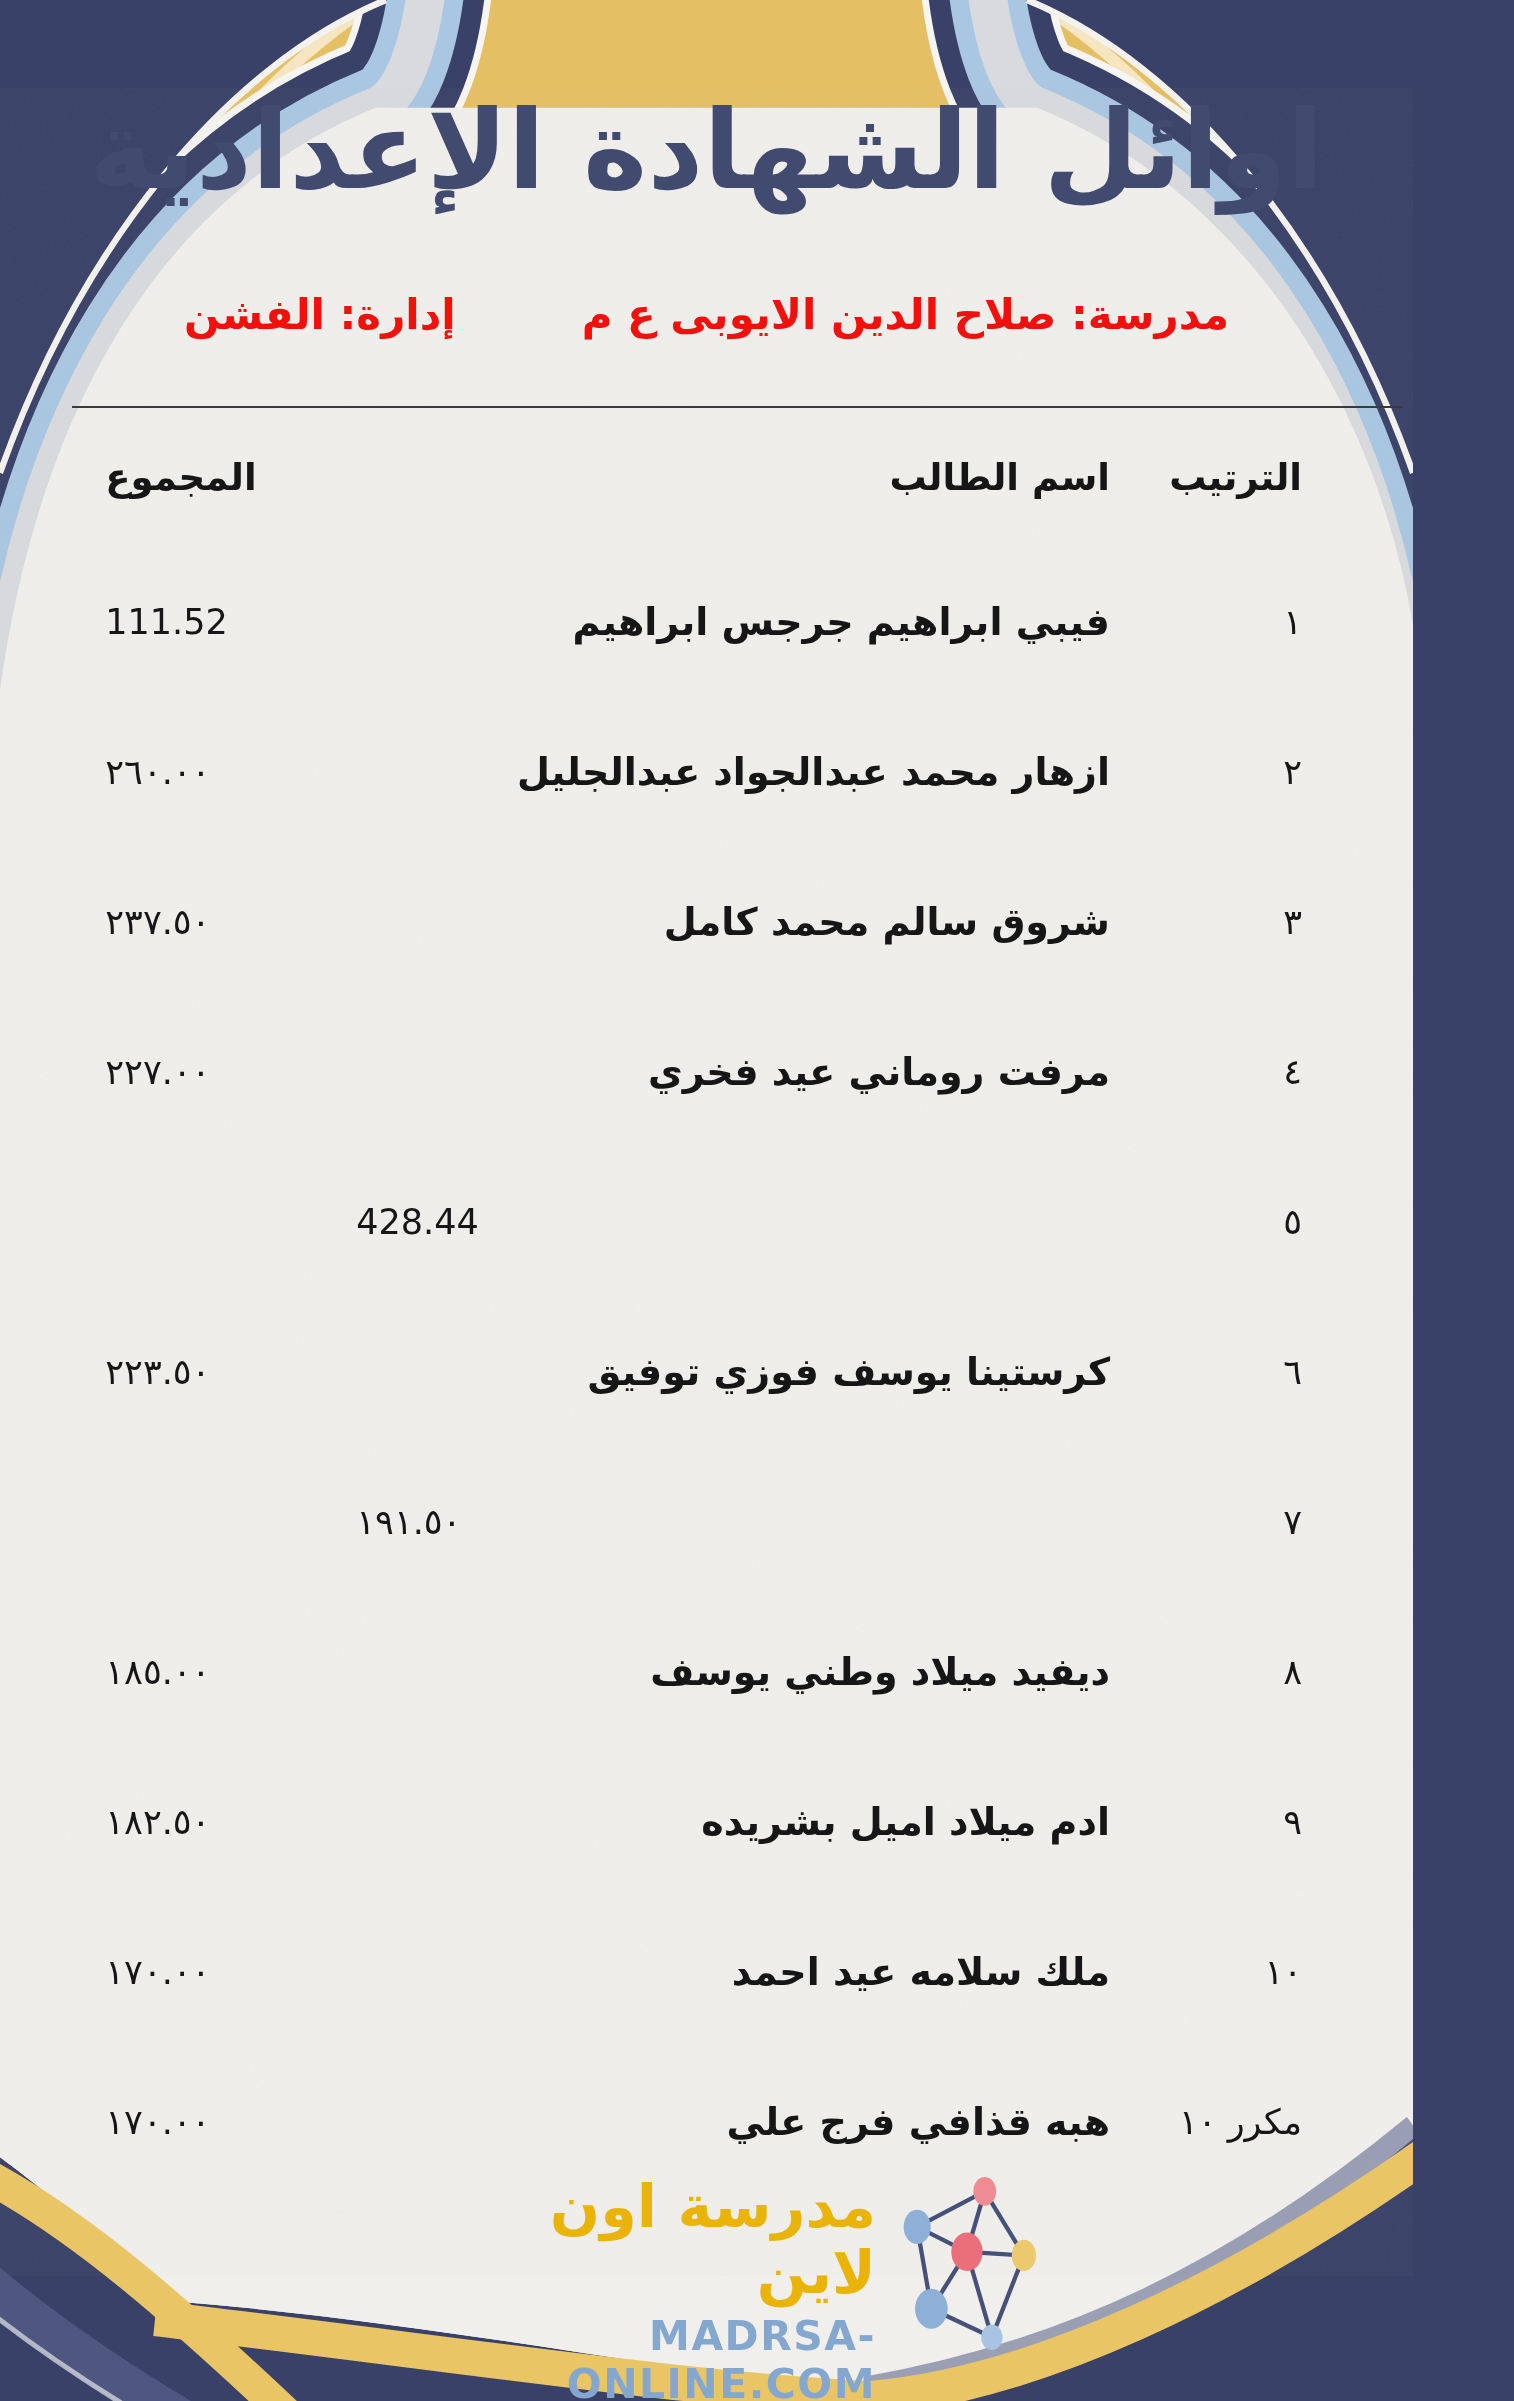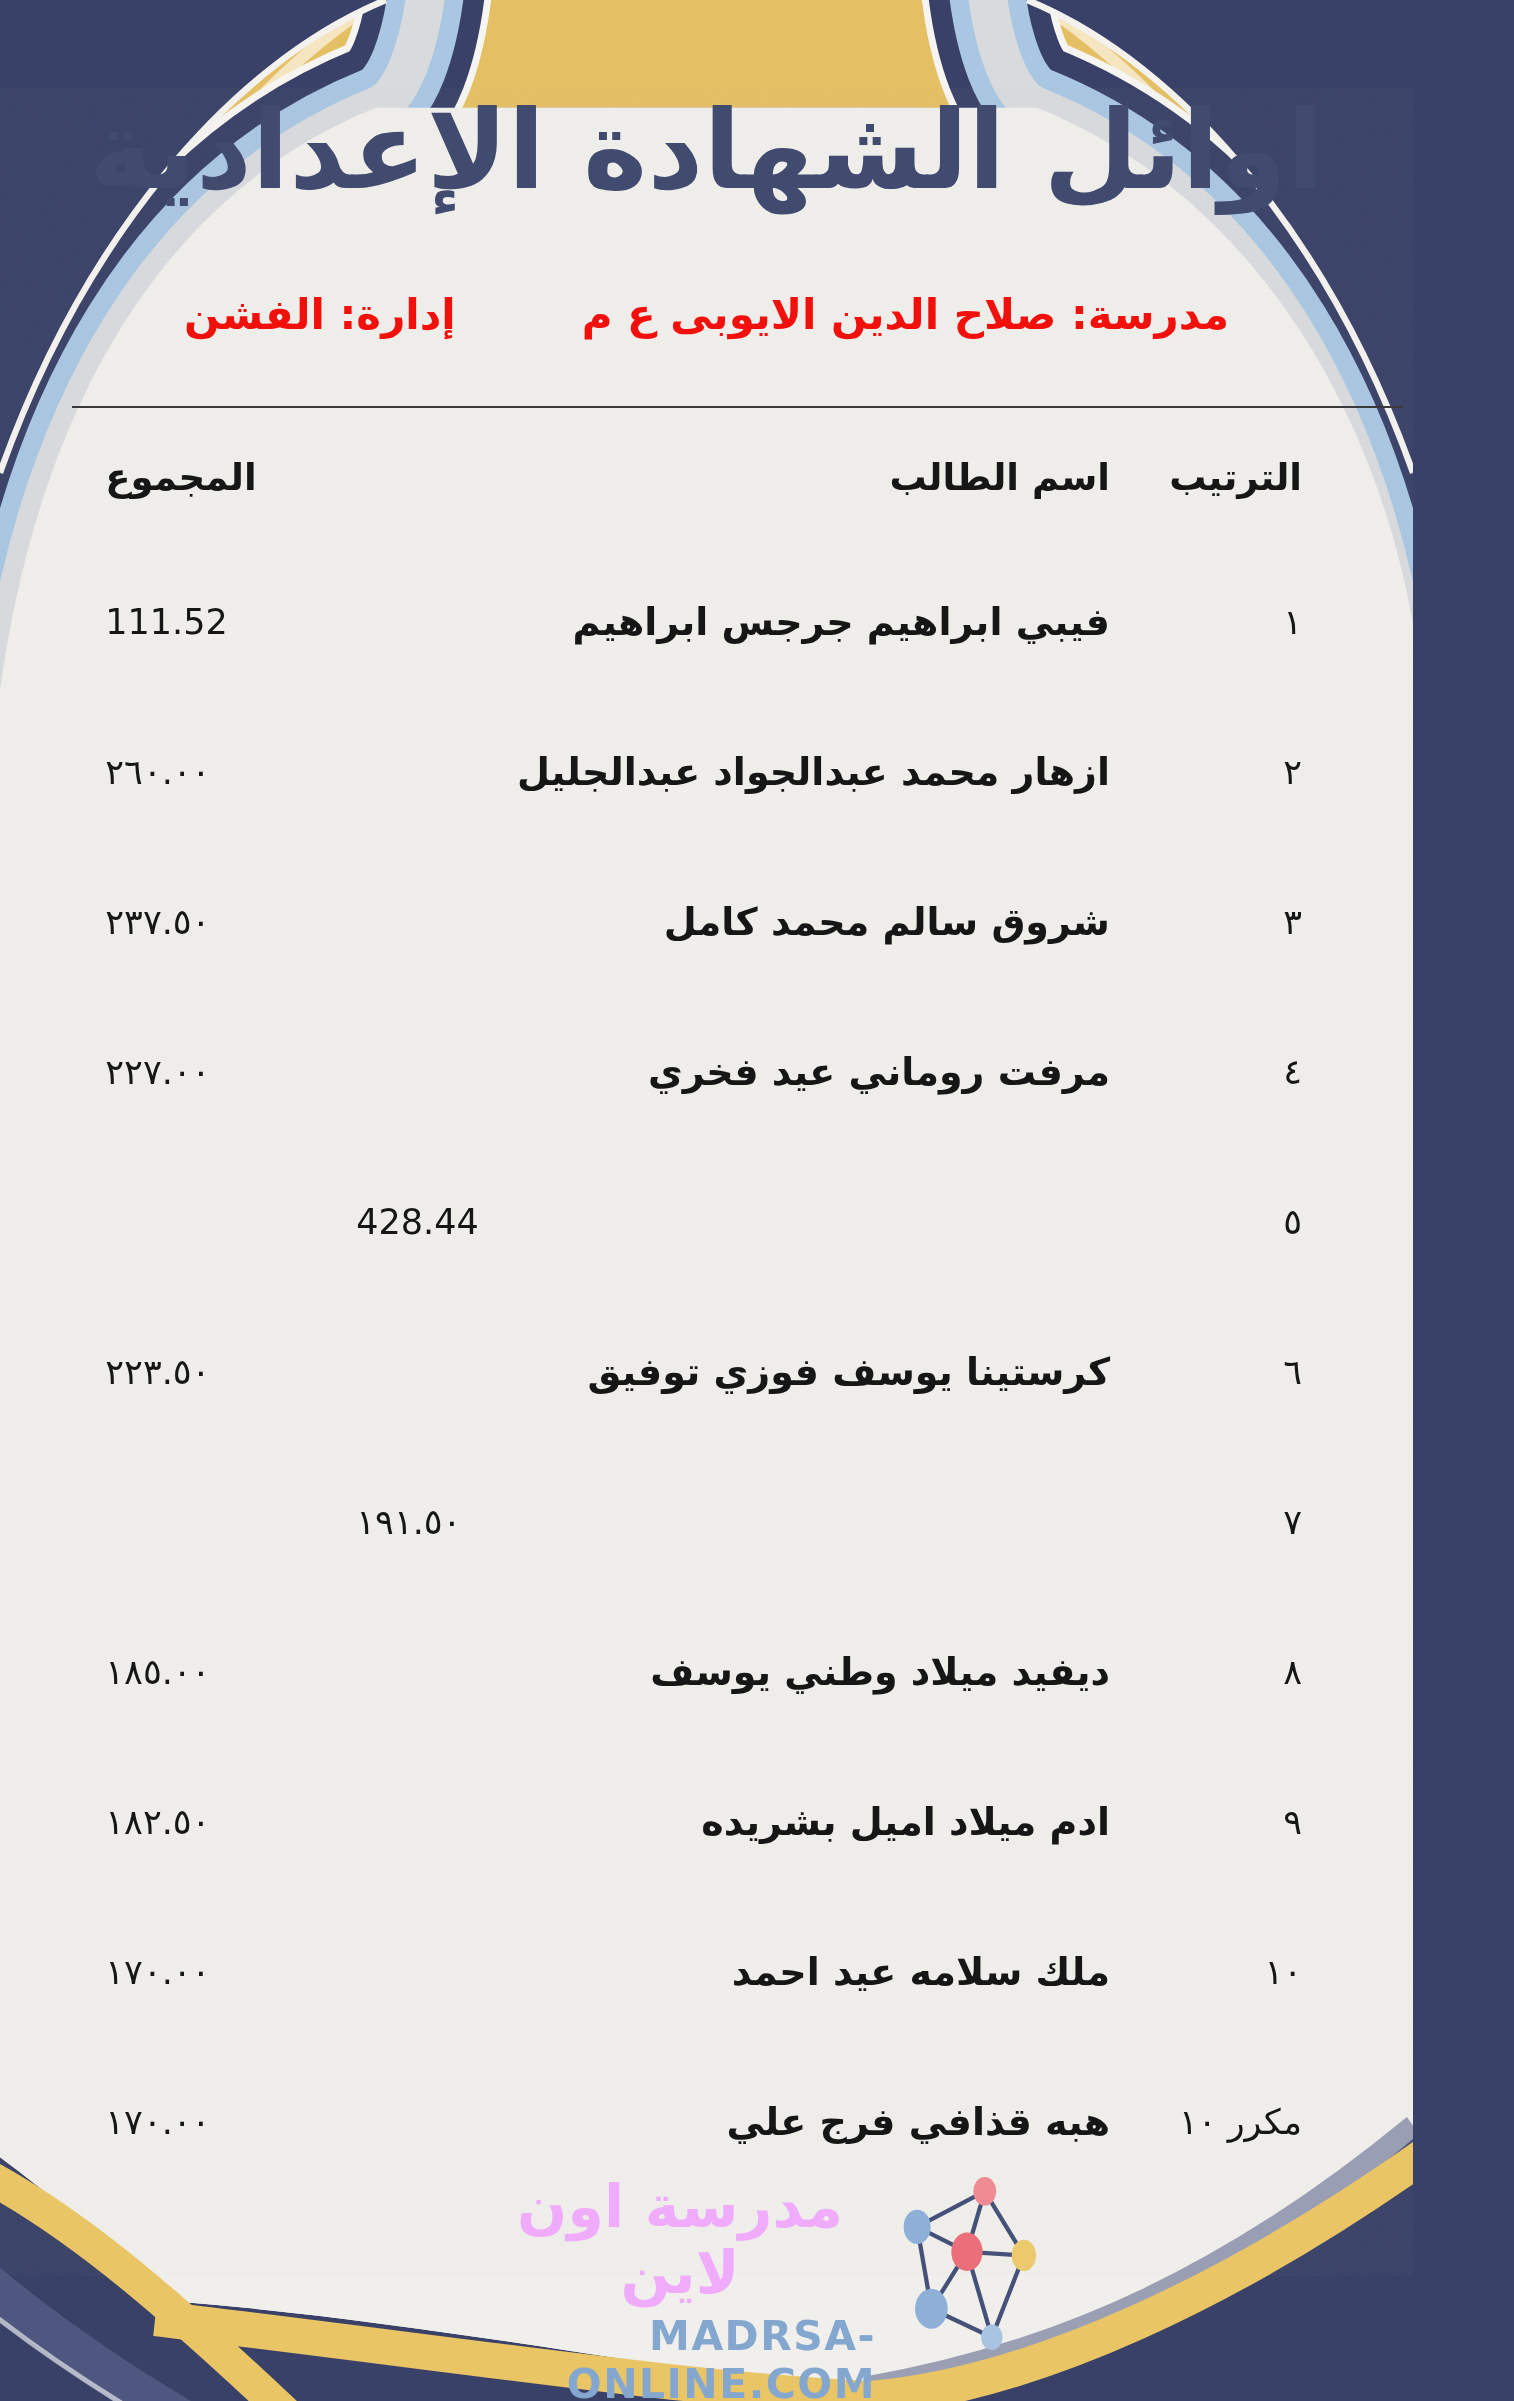--- a/index.html
+++ b/index.html
@@ -20,21 +20,21 @@
   .tbl{position:absolute;top:408px;left:89px;right:111px;direction:rtl;color:#161616;}
   .trow{display:grid;grid-template-columns:192px 1fr 251px;align-items:center;height:150px;}
   .trow.thead{height:139px;font-weight:700;}
   .cell-rank{font-size:35px;}
   .cell-name{text-align:right;font-size:38px;font-weight:600;}
   .cell-total{text-align:left;direction:ltr;font-size:35px;padding-left:16.3px;}
   .thead .cell-rank,.thead .cell-name,.thead .cell-total{font-size:37px;font-weight:700;}
 
   .footer{position:absolute;left:484px;top:2174px;display:flex;gap:19px;align-items:flex-start;}
   .footer-text{width:392px;text-align:right;}
-  .site-name{direction:rtl;font-size:59px;font-weight:bold;color:#f0abfc;line-height:1.12;text-align:center;}
+  .site-name{direction:rtl;font-size:59px;font-weight:bold;color:#eab308;line-height:1.12;}
   .site-url{font-size:41px;font-weight:bold;color:#84a7cf;letter-spacing:1.5px;margin-top:5.9px;}
   .logo-icon{width:151px;height:185px;margin-top:-4.4px;}
 </style>
 </head>
 <body>
 
 <div class="page">
 
   <svg class="decor" viewBox="0 0 2050 3250" preserveAspectRatio="none">
     <defs>

